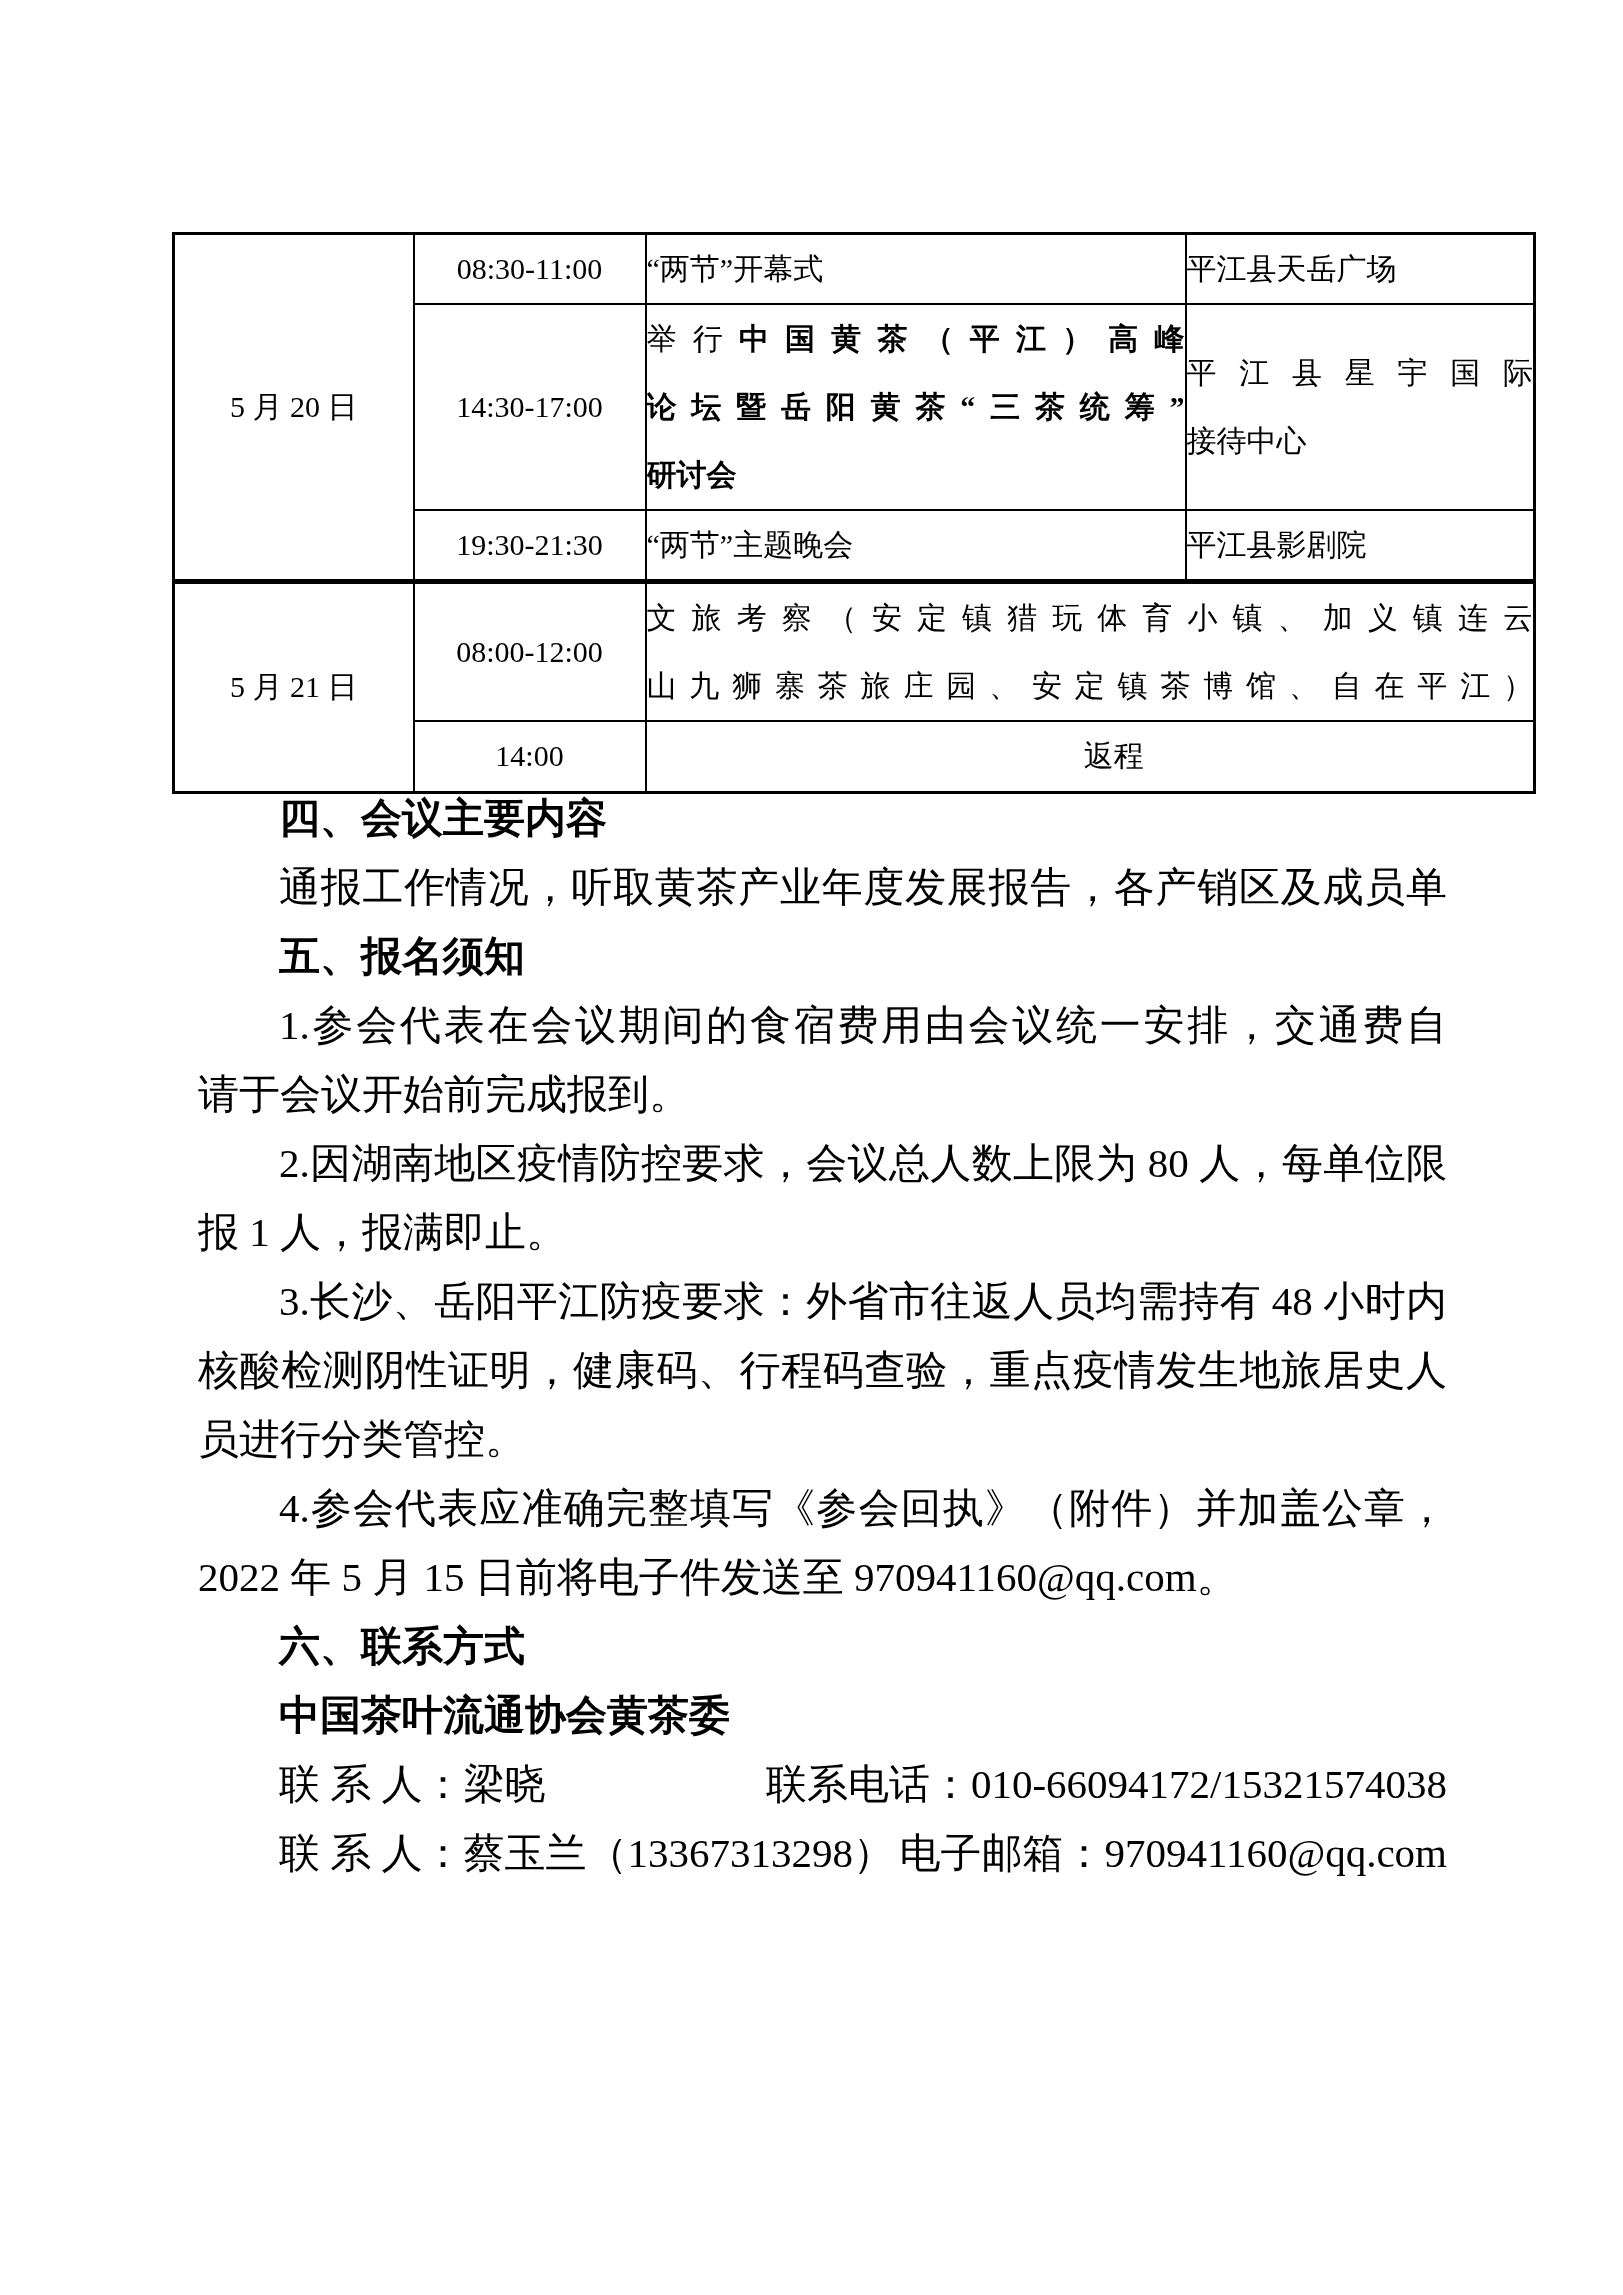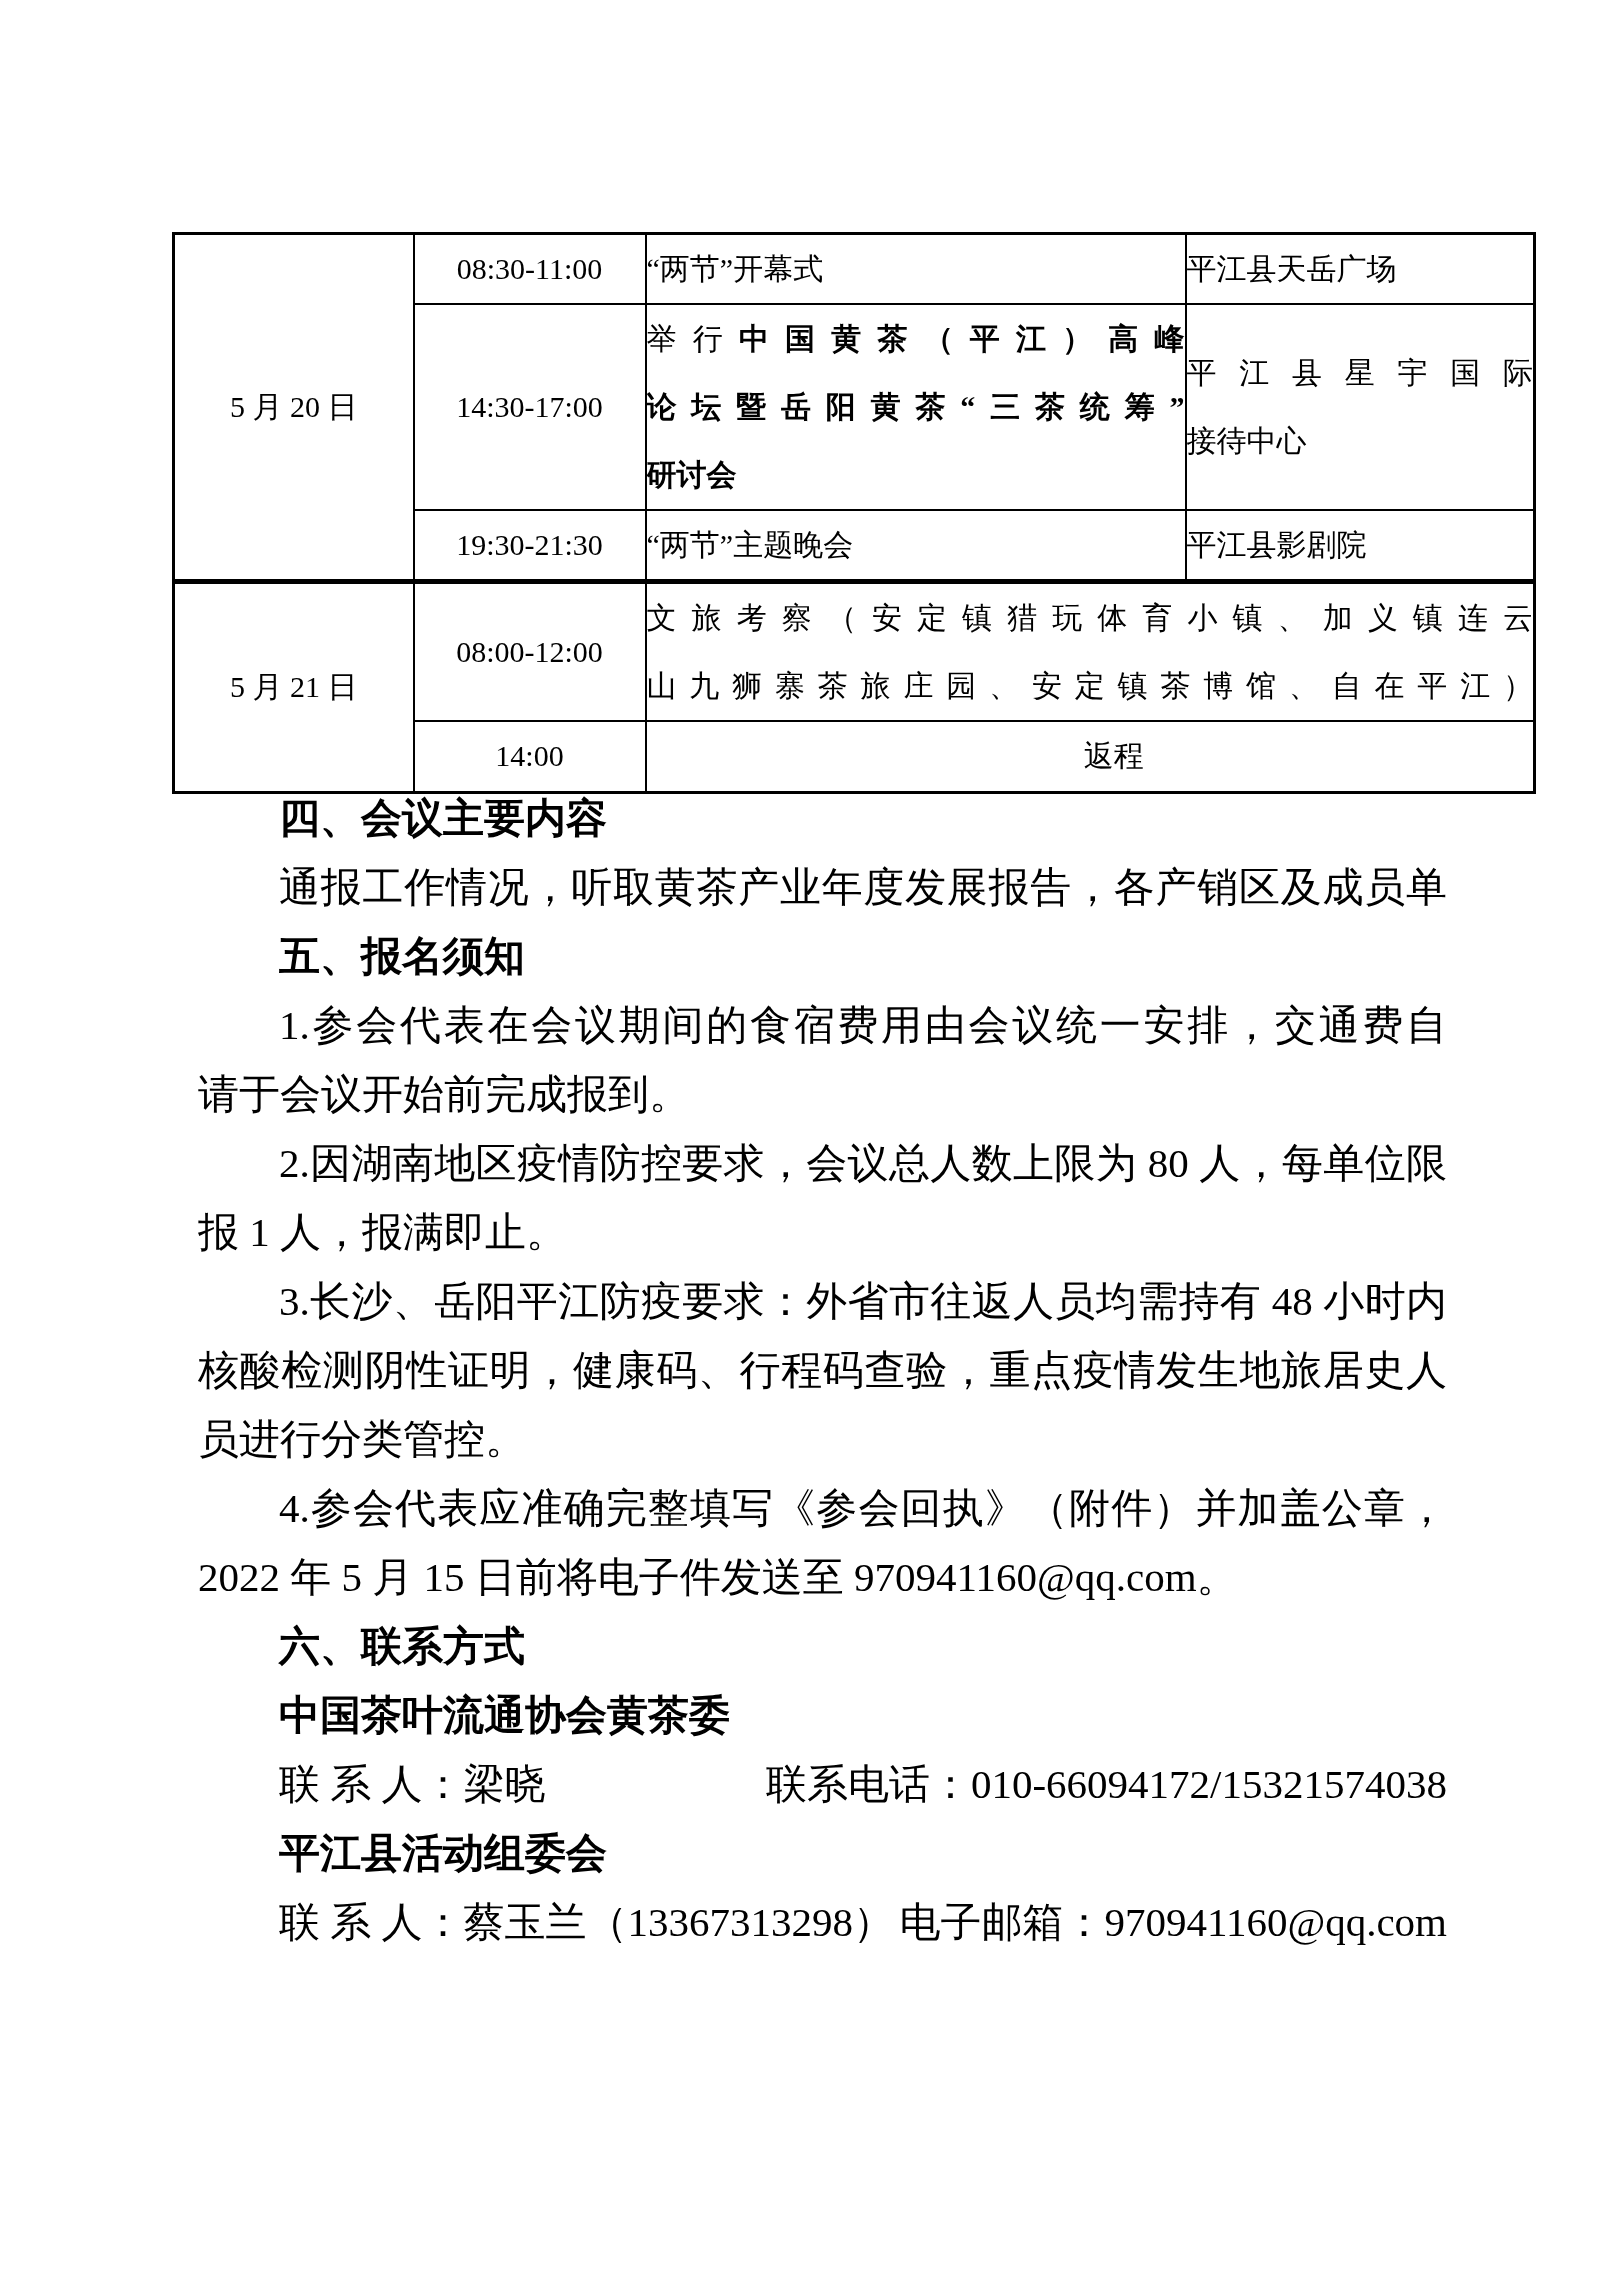--- a/index.html
+++ b/index.html
@@ -108,21 +108,20 @@
     <div class="bline">员进行分类管控。</div>
     <div class="bline indent fill">4.参会代表应准确完整填写《参会回执》（附件）并加盖公章，于</div>
     <div class="bline">2022 年 5 月 15 日前将电子件发送至 970941160@qq.com。</div>
 
     <div class="bline heading indent">六、联系方式</div>
     <div class="bline heading indent">中国茶叶流通协会黄茶委</div>
     <div class="bline contact">
       <span>联 系 人：梁晓</span>
       <span>联系电话：010-66094172/15321574038</span>
     </div>
-    <div class="bline heading indent">平江县活动组委会</div>
     <div class="bline contact">
       <span>联 系 人：蔡玉兰（13367313298）</span>
       <span>电子邮箱：970941160@qq.com</span>
     </div>
   </div>
 
 </div>
 
 
 </body></html>

